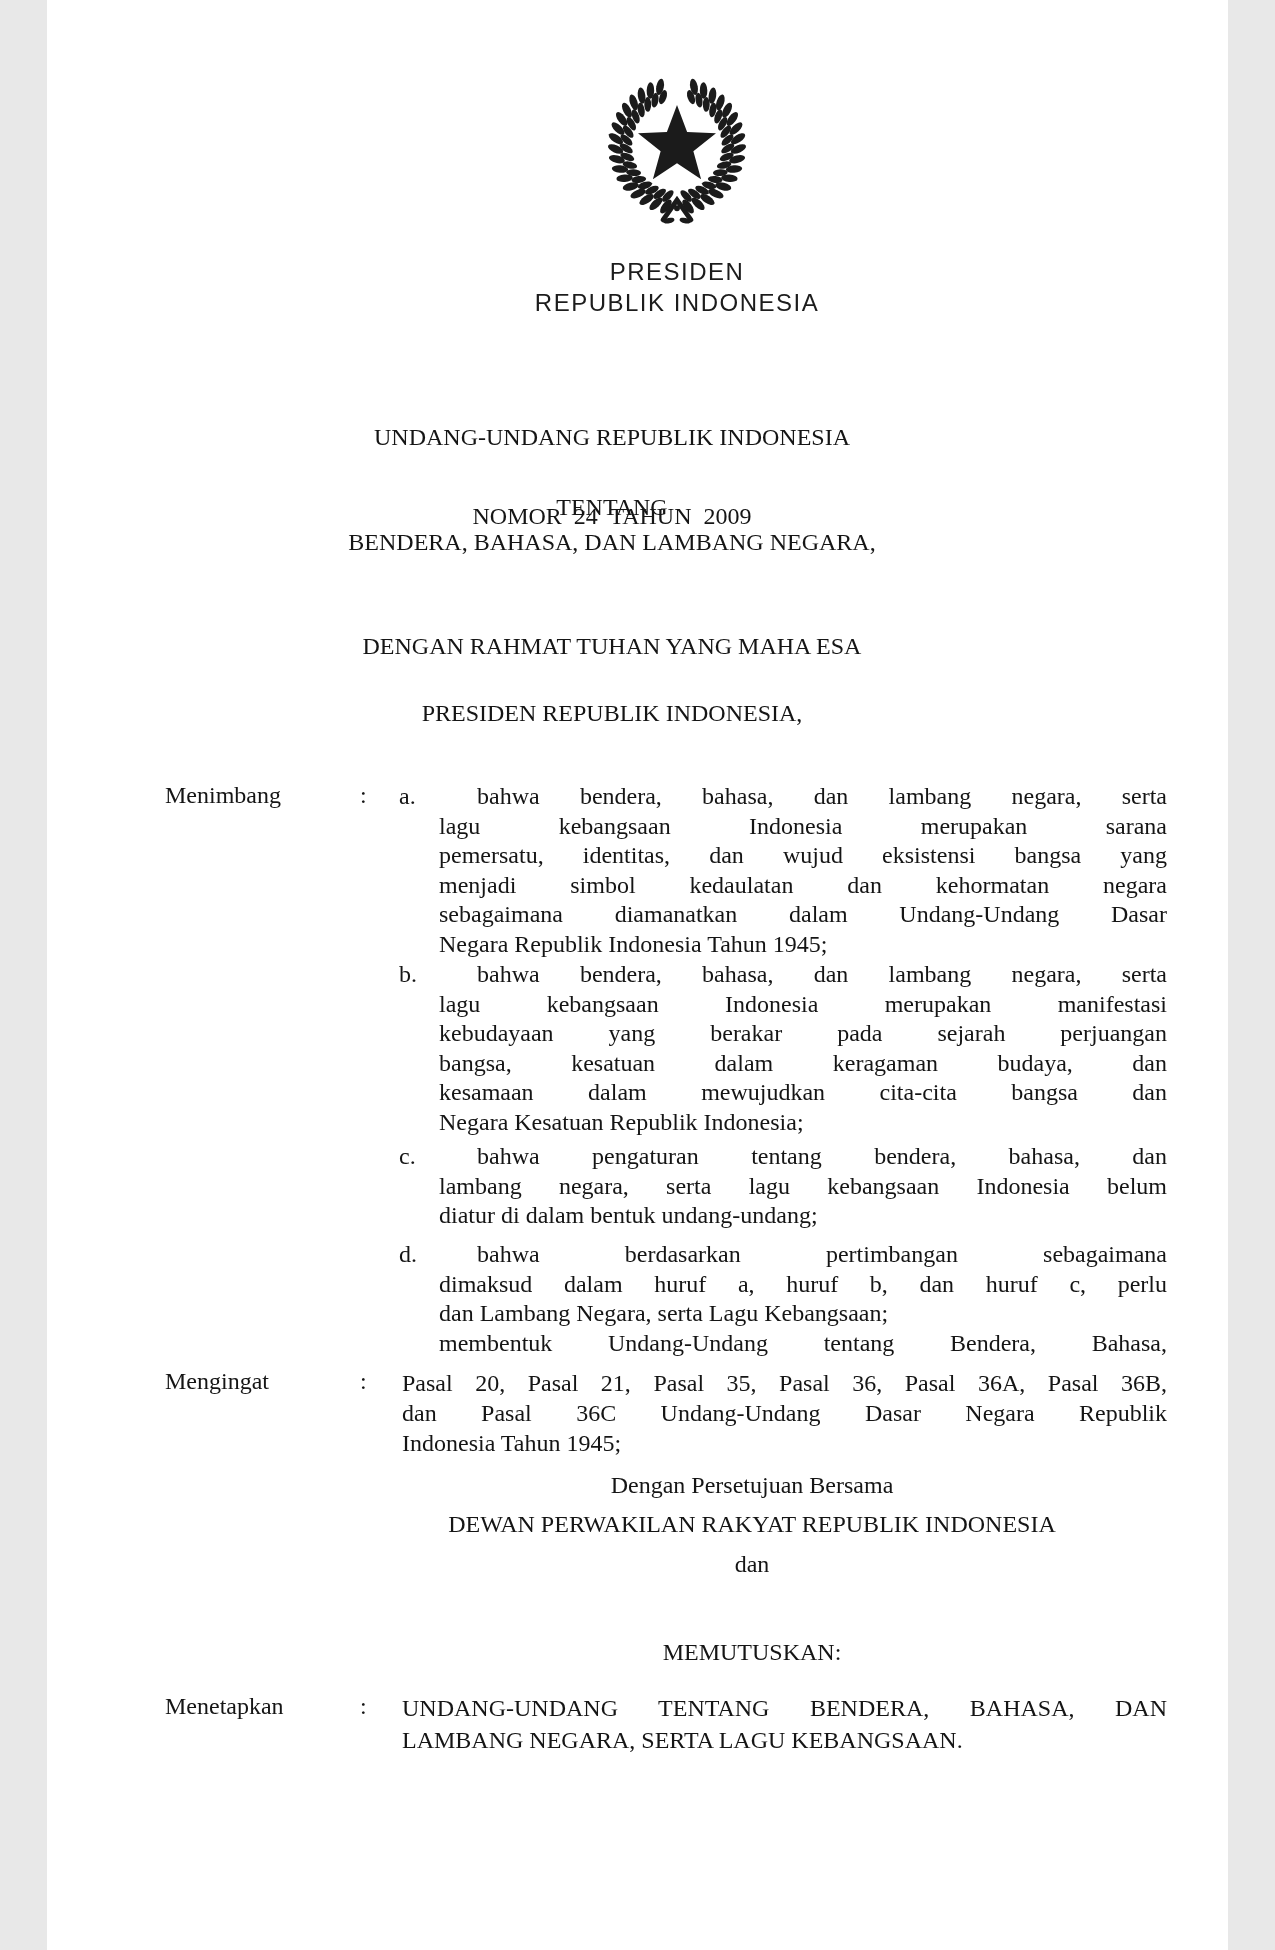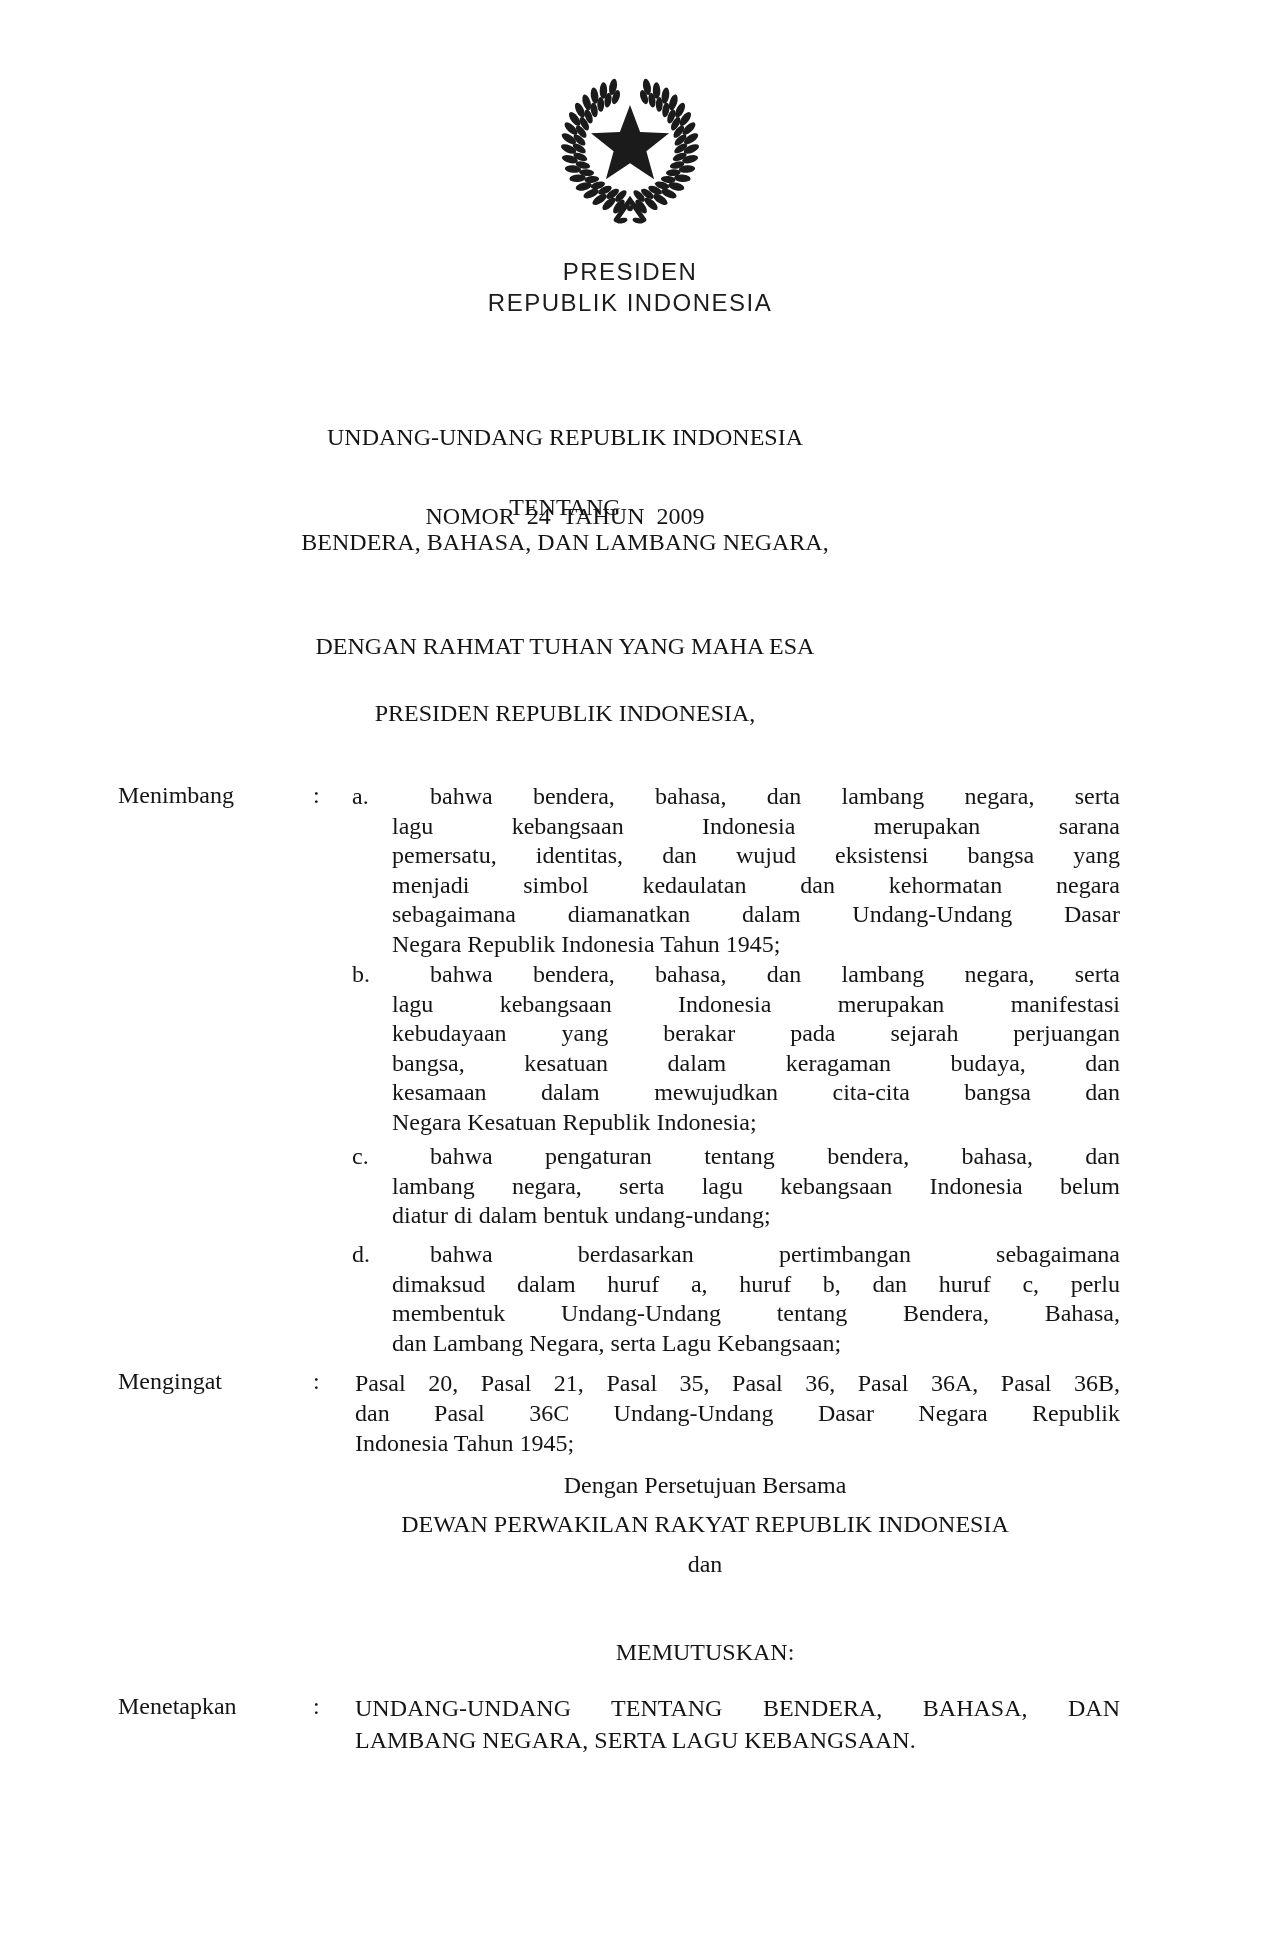--- a/index.html
+++ b/index.html
@@ -1,18 +1,18 @@
 <!DOCTYPE html>
 <html><head>
 <meta charset="utf-8">
 <style>
   html,body{margin:0;padding:0;background:#e8e8e8;}
   .page{
     position:relative;
-    width:1275px;height:1950px;
+    width:1181px;height:1950px;
     margin:0 auto;
     background:#ffffff;
     color:#151515;
     font-family:"Liberation Serif","DejaVu Serif",serif;
     overflow:hidden;
   }
   
   .logo{position:absolute;left:548px;top:64px;width:164px;height:164px;}
   .lh{position:absolute;left:0;width:1260px;text-align:center;
       font-family:"Liberation Sans","DejaVu Sans",sans-serif;
@@ -163,22 +163,22 @@
         <div class="line jline">lambang negara, serta lagu kebangsaan Indonesia belum</div>
         <div class="line">diatur di dalam bentuk undang-undang;</div>
       </div>
   </div>
 
   <div class="item" style="top:1240px">
     <span class="marker">d.</span>
     <div>
         <div class="line first jline">bahwa berdasarkan pertimbangan sebagaimana</div>
         <div class="line jline">dimaksud dalam huruf a, huruf b, dan huruf c, perlu</div>
+        <div class="line">dan Lambang Negara, serta Lagu Kebangsaan;</div>
         <div class="line jline">membentuk Undang-Undang tentang Bendera, Bahasa,</div>
-        <div class="line">dan Lambang Negara, serta Lagu Kebangsaan;</div>
       </div>
   </div>
 
   <div class="lbl" style="top:1368px">Mengingat</div>
   <div class="colon" style="top:1368px">:</div>
   <div class="sidebody" style="top:1368px">
       <div class="line first jline">Pasal 20, Pasal 21, Pasal 35, Pasal 36, Pasal 36A, Pasal 36B,</div>
       <div class="line jline">dan Pasal 36C Undang-Undang Dasar Negara Republik</div>
       <div class="line">Indonesia Tahun 1945;</div>
     </div>

